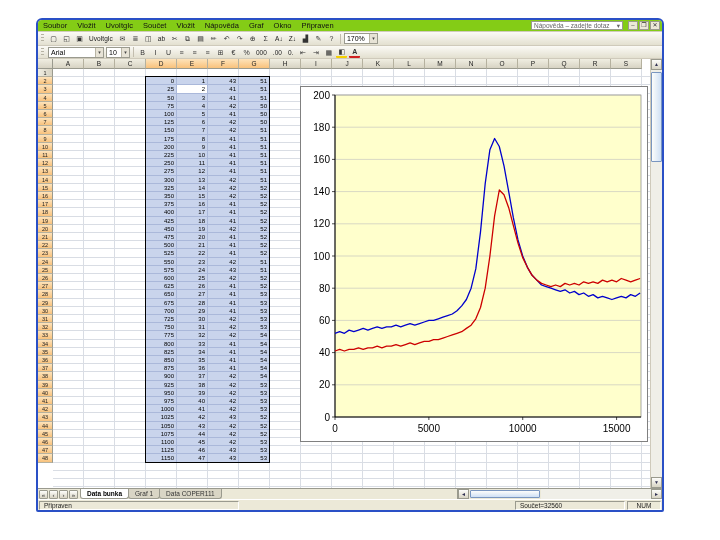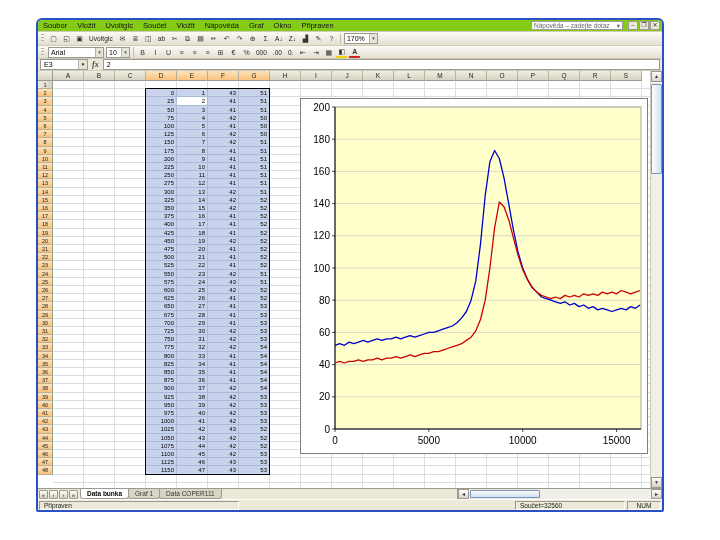--- a/index.html
+++ b/index.html
@@ -218,28 +218,20 @@
         <div class="ico txt">.00</div>
         <div class="ico txt">0.</div>
         <div class="ico">⇤</div>
         <div class="ico">⇥</div>
         <div class="ico">▦</div>
         <div class="ico bc">◧</div>
         <div class="ico fc">A</div>
       </span>
   </div>
 
-  <div class="formulabar">
-    <div class="namebox">
-      <span>E3</span>
-      <span class="arrow">▾</span>
-    </div>
-    <span class="fx">fx</span>
-    <div class="formula-input">2</div>
-  </div>
 
   <div class="grid" id="grid">
     <div class="sheet-lines"></div>
     <div class="corner"></div>
 
     <div class="chart-obj">
       <svg id="chart-svg" width="348" height="356">
           <rect x="34" y="8" width="306" height="322" fill="#ffffcc" stroke="#808080" stroke-width="0.7"></rect>
           <line x1="31" y1="330" x2="34" y2="330" stroke="#000" stroke-width="0.7"></line>
           <text x="29" y="333.5" text-anchor="end" font-size="10" font-family="Liberation Sans, sans-serif" fill="#000">0</text>

